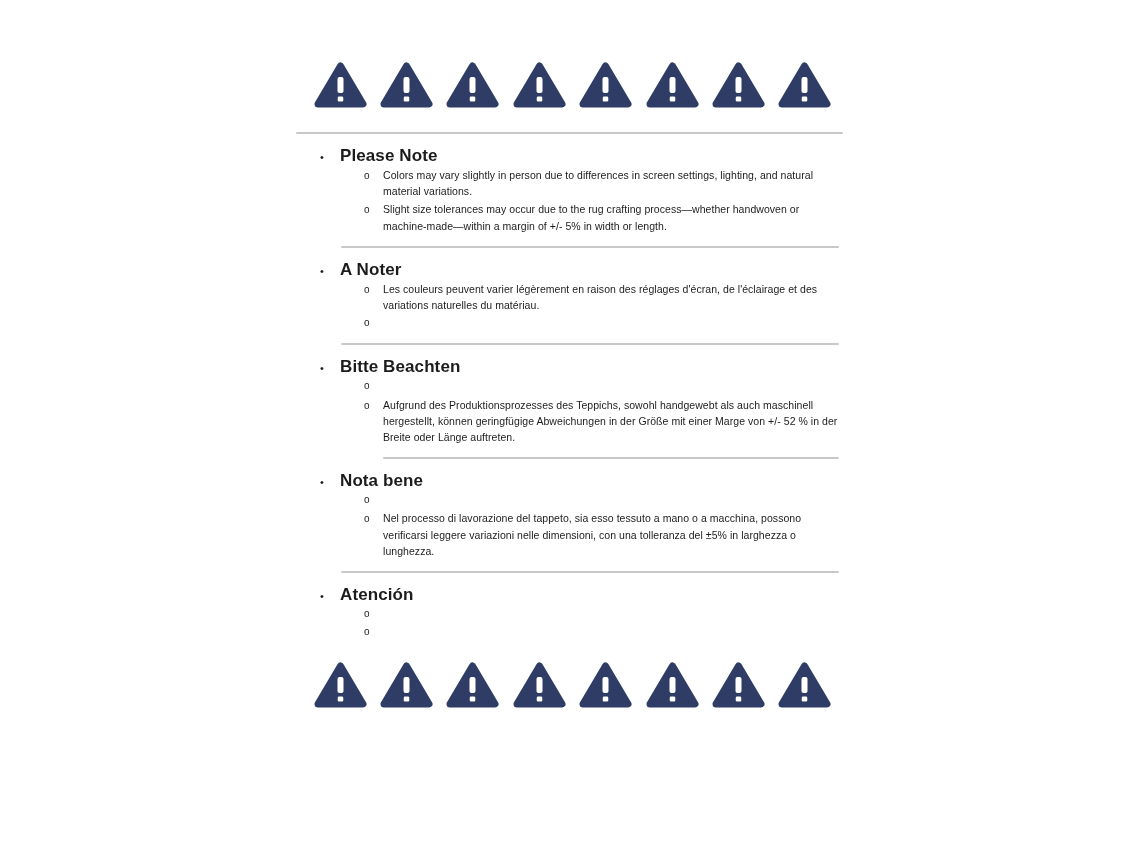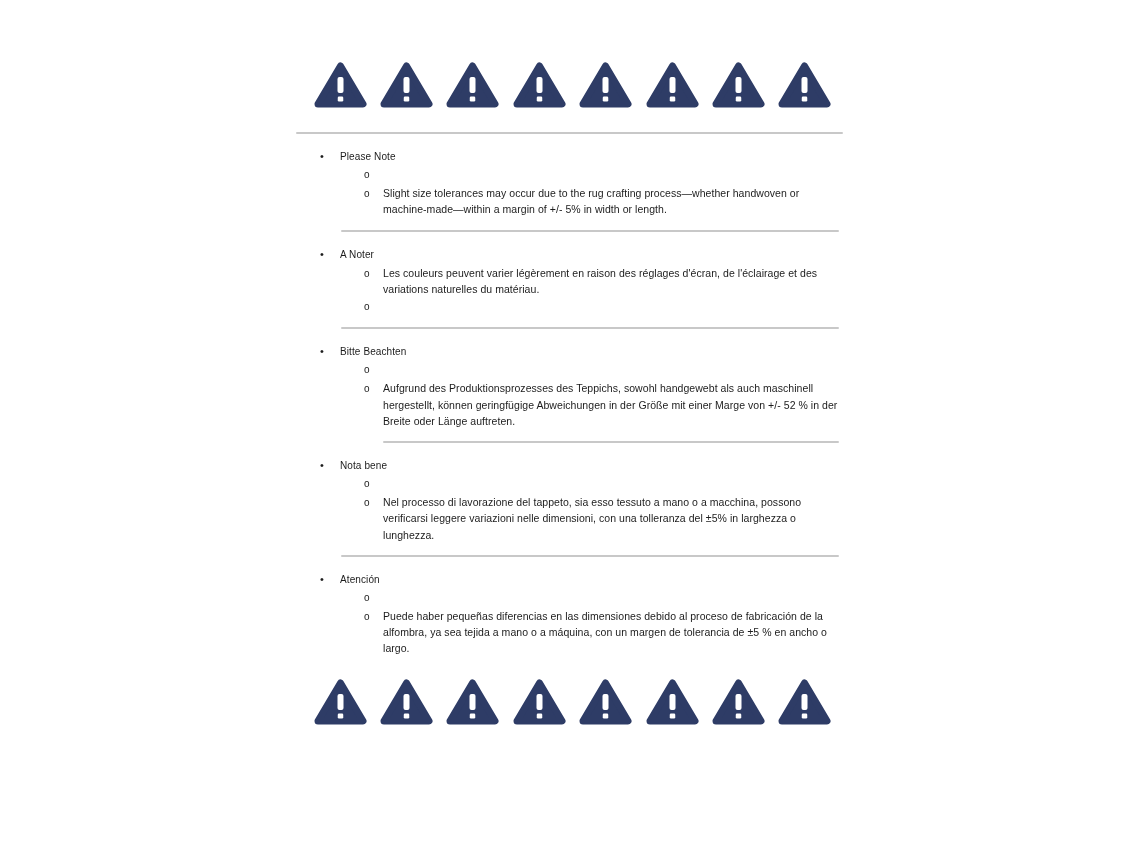--- a/index.html
+++ b/index.html
@@ -41,22 +41,22 @@
     align-items: baseline;
     line-height: 16px;
   }
   .l1 .marker {
     width: 20px;
     margin-left: 20px;
     font-size: 11px;
     flex: none;
   }
   .sec-title {
-    font-size: 10px;
-    font-weight: normal;
+    font-size: 17px;
+    font-weight: bold;
     letter-spacing: 0.1px;
     text-align: right;
   }
   .l2 {
     display: flex;
     align-items: baseline;
     margin-top: 2px;
     line-height: 16.2px;
   }
   .l2 .marker {
@@ -121,20 +121,21 @@
 
   <div class="divider top"></div>
 
   <section class="note-section">
     <div class="l1">
       <span class="marker">•</span>
       <span class="sec-title">Please Note</span>
     </div>
     <div class="l2">
       <span class="marker">o</span>
+      <p>Colors may vary slightly in person due to differences in screen settings, lighting, and natural material variations.</p>
     </div>
     <div class="l2">
       <span class="marker">o</span>
       <p>Slight size tolerances may occur due to the rug crafting process—whether handwoven or machine-made—within a margin of +/- 5% in width or length.</p>
     </div>
   </section>
 
   <div class="divider"></div>
 
   <section class="note-section">
@@ -188,21 +189,20 @@
   <section class="note-section">
     <div class="l1">
       <span class="marker">•</span>
       <span class="sec-title">Atención</span>
     </div>
     <div class="l2">
       <span class="marker">o</span>
     </div>
     <div class="l2">
       <span class="marker">o</span>
-      <p>Puede haber pequeñas diferencias en las dimensiones debido al proceso de fabricación de la alfombra, ya sea tejida a mano o a máquina, con un margen de tolerancia de ±5 % en ancho o largo.</p>
     </div>
   </section>
 
   <div class="warning-row bottom">
     <svg class="tri" viewBox="0 0 106 100" aria-hidden="true">
       <polygon class="tri-body" points="53,12 98,88 8,88" stroke-width="14" stroke-linejoin="round"></polygon>
       <rect class="tri-mark" x="47" y="34" width="12" height="32" rx="4"></rect>
       <rect class="tri-mark" x="47.5" y="73" width="11" height="10" rx="2.5"></rect>
     </svg>
   <svg class="tri" viewBox="0 0 106 100" aria-hidden="true">

